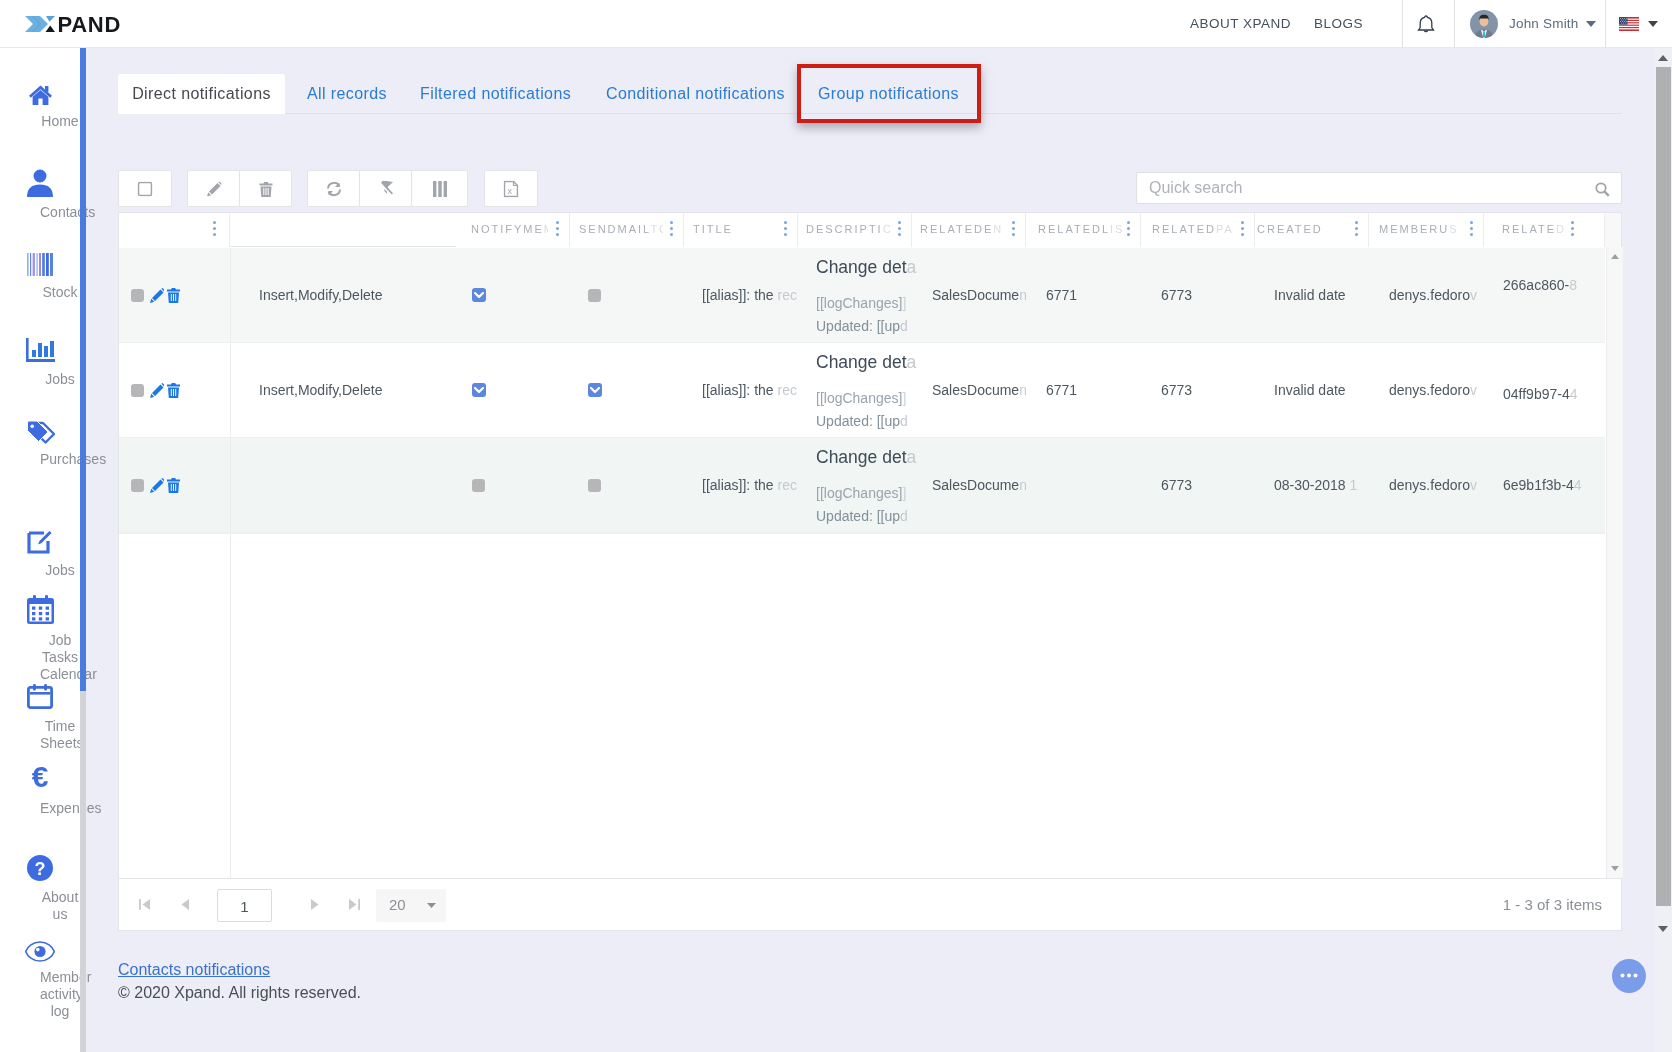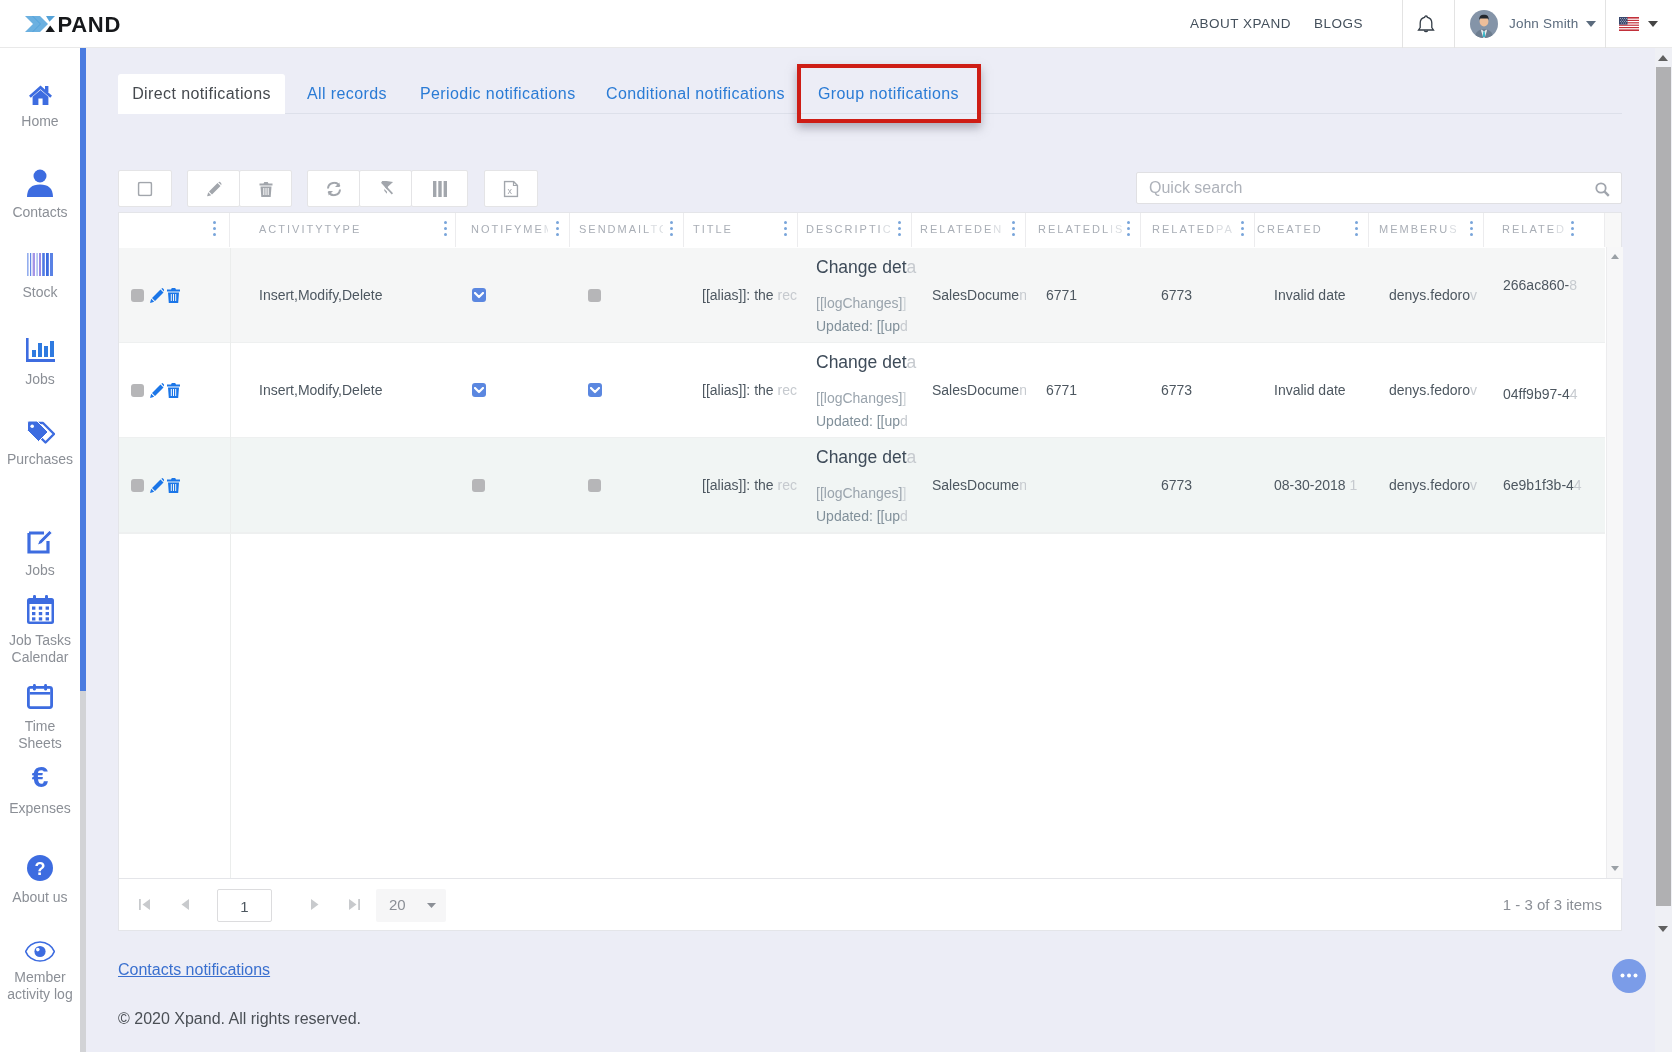--- a/index.html
+++ b/index.html
@@ -8,21 +8,21 @@
 .abs { position:absolute; }
 
 
 #topbar { position:absolute; left:0; top:0; width:1672px; height:48px; background:#fff; border-bottom:1px solid #e9e9e9; z-index:5; }
 .topnav { position:absolute; top:0; height:48px; line-height:48px; font-size:13.5px; letter-spacing:.5px; color:#44505c; }
 .tbdiv { position:absolute; top:0; height:48px; width:1px; background:#e3e3e3; }
 
 
 #sidebar { position:absolute; left:0; top:48px; width:80px; height:1004px; background:#fff; }
 .side-item { position:absolute; left:0; width:80px; text-align:center; }
-.side-label { font-size:14px; color:#8b8f96; line-height:17px; }
+.side-label { font-size:14px; color:#8b8f96; line-height:17px;margin-left:40px; }
 .sideicon { display:block; margin:0 auto; }
 #sidescroll { position:absolute; left:80px; top:48px; width:6px; height:1004px; background:#d2d3d6; }
 #sidethumb { position:absolute; left:0; top:0; width:6px; height:643px; background:#4a7be0; }
 
 
 .tab { position:absolute; top:74px; height:40px; line-height:40px; font-size:16px; letter-spacing:.4px; color:#2a7bd5; text-align:center; white-space:nowrap; }
 #tab-active { left:118px; width:167px; background:#fff; color:#45494e; border-radius:3px 3px 0 0; }
 #redbox { position:absolute; left:797px; top:64px; width:184px; height:59px; border:4px solid #ce1d15; box-shadow:0 5px 9px rgba(110,110,125,.5); }
 
 
@@ -49,21 +49,21 @@
 .gc-on svg { position:absolute; left:2px; top:3.5px; }
 #innersb { position:absolute; left:1487px; top:34px; width:17px; height:631px; background:#f7f7f8; border-left:1px solid #ececee; }
 #pager { position:absolute; left:0; top:665px; width:1502px; height:52px; background:#fff; border-top:1px solid #e4e5e9; }
 .pbtn { position:absolute; top:10px; width:32px; height:32px; color:#c9c9cc; font-size:13px; text-align:center; line-height:32px; }
 #pageno { position:absolute; left:98px; top:10px; width:55px; height:33px; border:1px solid #dcdcde; border-radius:2px; text-align:center; line-height:33px; font-size:15px; color:#4d5760; background:#fff; }
 #psize { position:absolute; left:257px; top:10px; width:70px; height:33px; background:#f6f6f7; border-radius:2px; font-size:15px; color:#8b8f96; }
 #pinfo { position:absolute; right:19px; top:17px; font-size:15px; color:#8b8f96; }
 
 
 #flink { position:absolute; left:118px; top:961px; font-size:16px; color:#3a70cf; text-decoration:underline; }
-#copy { position:absolute; left:118px; top:1010px; font-size:16px; color:#4a4f55; }
+#copy { position:absolute; left:118px; top:984px; font-size:16px; color:#4a4f55; }
 #fab { position:absolute; left:1612px; top:959px; width:34px; height:34px; border-radius:50%; background:#7b9ce8; }
 
 
 #vsb { position:absolute; left:1655px; top:48px; width:17px; height:1004px; background:#eff0f5; }
 #vsb .thumb { position:absolute; left:1px; top:19px; width:15px; height:839px; background:#b0b0b2; }
 .sbarrow { position:absolute; left:3px; width:0; height:0; }
 </style>
 </head>
 <body>
 
@@ -235,21 +235,21 @@
     </svg>
     <div class="side-label" style="margin-top:7px">Member<br>activity log</div>
   </div>
 </div>
 <div id="sidescroll">
     <div id="sidethumb"></div>
   </div>
 
 <div class="tab" id="tab-active">Direct notifications</div>
 <div class="tab" style="left:307px;width:76px">All records</div>
-<div class="tab" style="left:420px;width:149px">Periodic notifications</div>
+<div class="tab" style="left:420px;width:149px">Filtered notifications</div>
 <div class="tab" style="left:606px;width:175px">Conditional notifications</div>
 <div class="tab" style="left:818px;width:138px">Group notifications</div>
 <div style="position:absolute;left:285px;top:113px;width:1337px;height:1px;background:#dde0ea"></div>
 <div id="redbox"></div>
 
 <div class="tbtn" style="left:118px;width:54px">
   <svg width="15" height="15" viewBox="0 0 15 15">
       <rect x="1" y="1" width="13" height="13" rx="1.5" fill="none" stroke="#a2a6ac" stroke-width="1.6"></rect>
     </svg>
 </div>
@@ -302,28 +302,20 @@
   <svg class="abs" style="right:11px;top:9px" width="15" height="15" viewBox="0 0 15 15">
     <circle cx="6" cy="6" r="4.7" fill="none" stroke="#a0a5ad" stroke-width="1.8"></circle>
     <path d="M9.6 9.6 L13.8 13.8" stroke="#a0a5ad" stroke-width="2.4"></path>
   </svg>
 </div>
 
 <div id="grid">
   <div id="hdr">
     <div class="hcell" style="left:0;width:111px">
         <div class="kebab" style="left:94px">
-          <i></i>
-          <i></i>
-          <i></i>
-        </div>
-      </div>
-    <div class="hcell" style="left:111px;width:226px">
-        <div class="hlabel" style="left:29px">ACTIVITYTYPE</div>
-        <div class="kebab" style="left:214px">
           <i></i>
           <i></i>
           <i></i>
         </div>
       </div>
     <div class="hcell" style="left:337px;width:114px">
         <div class="hlabel" style="left:15px;width:77px">NOTIFYME<span class="hfade">M</span></div>
         <div class="kebab" style="left:100px">
           <i></i>
           <i></i>

